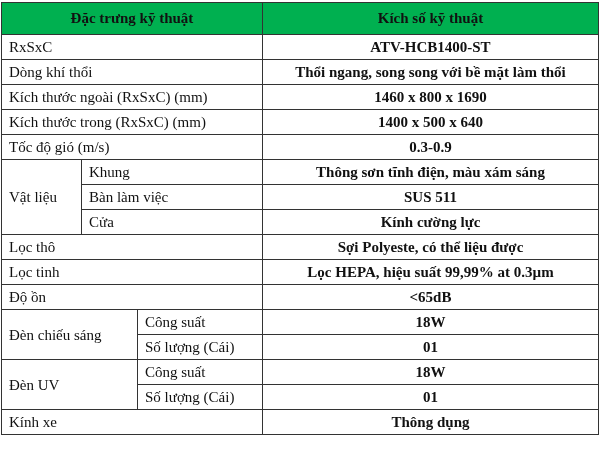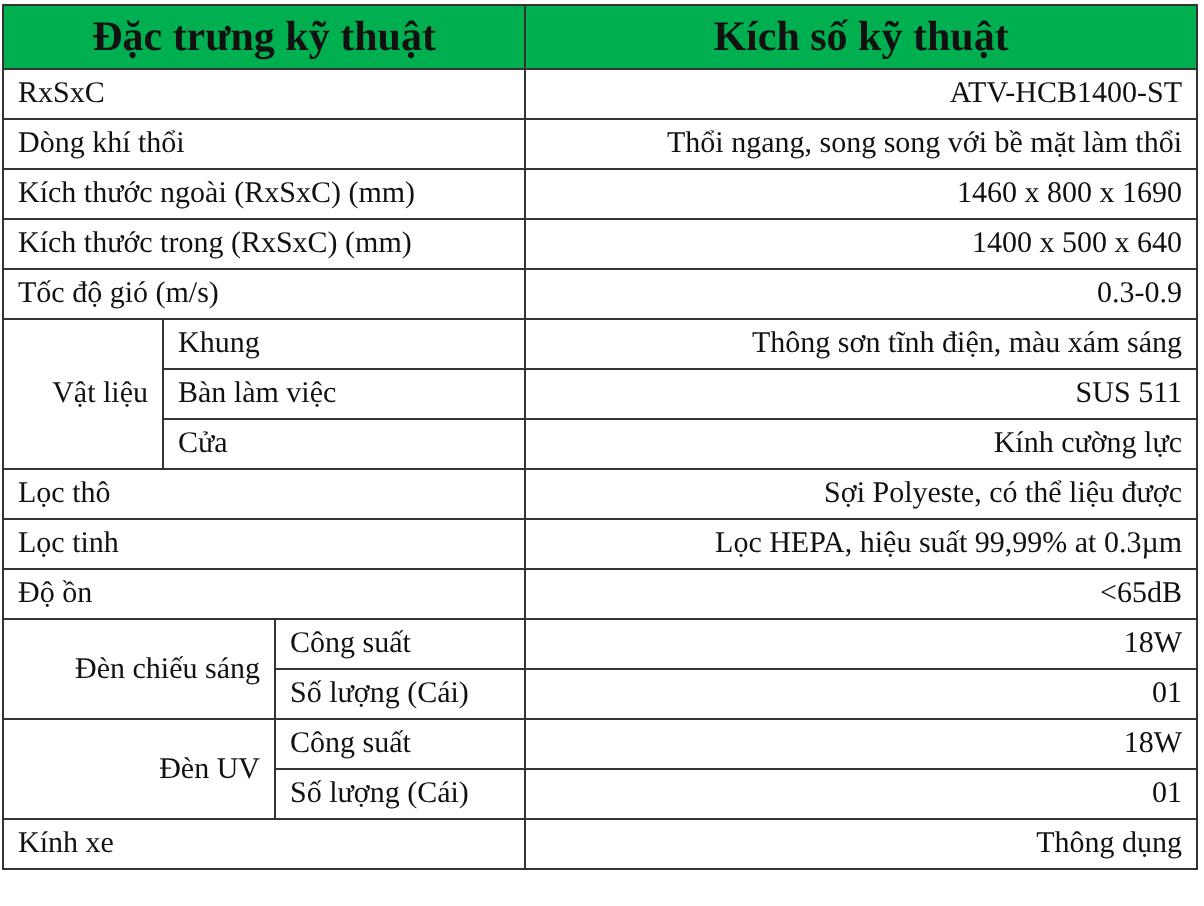--- a/index.html
+++ b/index.html
@@ -20,24 +20,24 @@
     line-height:24px;
     white-space:nowrap;
     overflow:hidden;
   }
   table.spec th {
     background:#00b050;
     font-weight:bold;
     height:31px;
     line-height:31px;
     text-align:center;
-    font-size:21px;
+    font-size:15px;
   }
-  td.val { text-align:right; }
-  td.mid { vertical-align:middle;text-align:right; }
+  td.val { text-align:center;font-weight:bold; }
+  td.mid { vertical-align:middle; }
 </style>
 </head>
 <body>
 
 <table class="spec">
   <colgroup>
     <col style="width:80px">
     <col style="width:56px">
     <col style="width:125px">
     <col style="width:336px">

